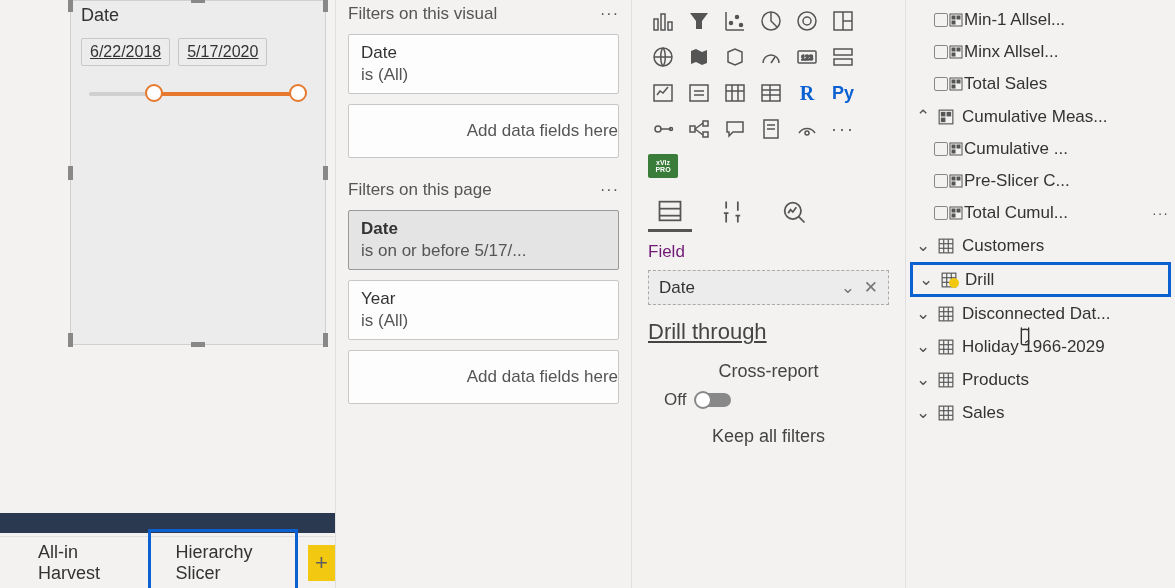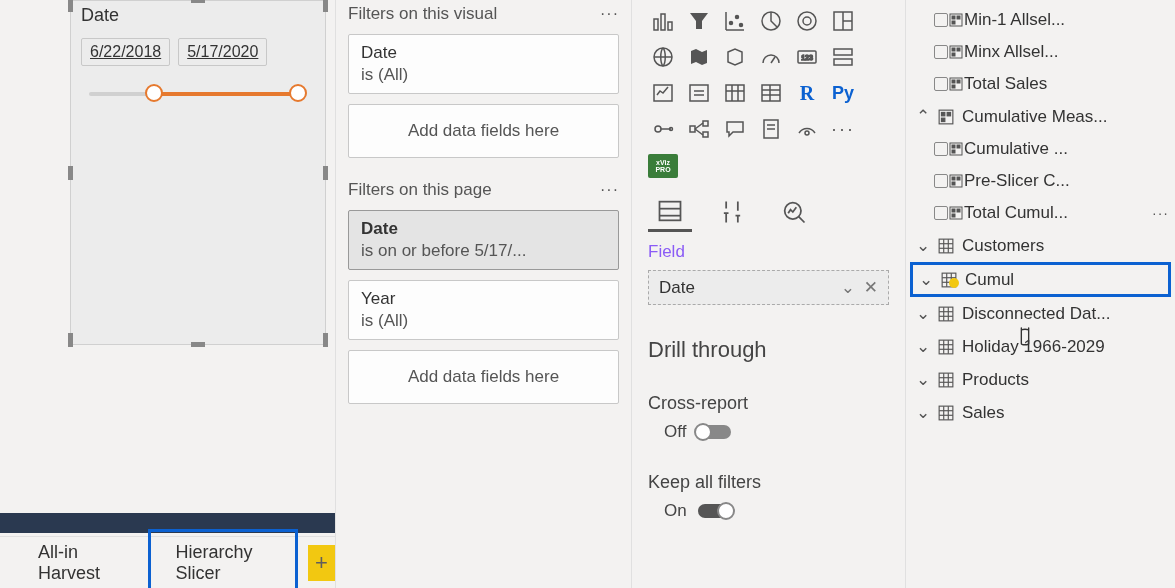--- a/index.html
+++ b/index.html
@@ -35,46 +35,46 @@
 
   
   .filters-pane { width: 296px; height: 100%; background: #f3f2f1; padding: 0 12px; border-left: 1px solid #e0e0e0; }
   .filter-section-hd { display: flex; justify-content: space-between; align-items: center; padding: 4px 0 10px; }
   .filter-section-hd .label { font-size: 17px; color: #555; }
   .more-dots { font-size: 16px; color: #555; letter-spacing: 1px; cursor:pointer; }
   .filter-card { border: 1px solid #c8c8c8; background: #fdfdfd; border-radius: 2px; padding: 8px 12px; margin-bottom: 10px; }
   .filter-card .fname { font-size: 17px; color: #333; }
   .filter-card .fname.bold { font-weight: 600; }
   .filter-card .fval { font-size: 17px; color: #555; margin-top: 2px; }
-  .filter-card.drop { text-align: center; padding: 16px 0; color: #555; font-size: 17px; }
+  .filter-card.drop { text-align: right; padding: 16px 0; color: #555; font-size: 17px; }
   .filter-card.active { background: #e4e4e4; border: 1px solid #999; }
 
   
   .viz-pane { width: 274px; height: 100%; background: #f3f2f1; border-left: 1px solid #e0e0e0; padding: 6px 16px; position: relative; }
   .viz-grid { display: grid; grid-template-columns: repeat(7, 30px); gap: 6px; }
   .viz-icon { width: 30px; height: 30px; display:flex; align-items:center; justify-content:center; color:#555; cursor:pointer; }
   .viz-icon svg { width: 24px; height: 24px; }
   .viz-icon.r { color: #0b61d1; font-weight:700; font-size:20px; font-family: Georgia, serif; }
   .viz-icon.py { color: #0b61d1; font-weight:700; font-size:18px; }
   .viz-more { font-size: 18px; letter-spacing: 2px; color:#555; }
 
   .pro-badge { margin-top: 10px; width: 30px; height: 24px; background: #3a7d3a; color: #fff; font-size: 8px; display:flex; align-items:center; justify-content:center; border-radius:2px; font-weight:600; }
 
   .field-tabs { display: flex; gap: 18px; margin-top: 14px; align-items:center; }
   .field-tab { width: 44px; height: 40px; display:flex; align-items:center; justify-content:center; color:#555; cursor:pointer; }
   .field-tab.active { border-bottom: 3px solid #555; }
   .field-tab svg { width: 28px; height: 28px; }
 
-  .field-label { margin-top: 10px; font-size: 17px; color: #8b5cf6; }
+  .field-label { margin-top: 10px; font-size: 17px; color: #701a75; }
   .field-well { margin-top: 8px; border: 1px dashed #aaa; background: #ececec; padding: 6px 10px; display:flex; align-items:center; justify-content:space-between; font-size: 17px; color:#333; }
   .field-well .chev { color:#777; margin-right:4px; cursor:pointer; }
   .field-well .x { color:#777; cursor:pointer; }
 
-  .drill-title { margin-top: 32px; font-size: 22px; color: #444; }
-  .drill-row { margin-top: 30px; font-size: 18px; color: #444; }
+  .drill-title { margin-top: 14px; font-size: 22px; color: #444; text-decoration: underline; }
+  .drill-row { margin-top: 16px; font-size: 18px; color: #444; text-align: center; }
   .toggle-row { display:flex; align-items:center; gap:11px; margin-top:8px; padding-left:16px; font-size:17px; color:#444; }
   .toggle { width: 34px; height: 14px; background:#888; border-radius:7px; position:relative; cursor:pointer; display:inline-block; }
   .toggle .knob { position:absolute; top:-2px; width:18px; height:18px; background:#fff; border:2px solid #888; border-radius:50%; }
   .toggle.off .knob { left:-3px; }
   .toggle.on .knob { right:-3px; }
   .toggle.on { background:#555; }
 
   
   .fields-pane { width: 270px; height: 100%; background: #f3f2f1; border-left: 1px solid #e0e0e0; padding-top: 4px; overflow:hidden; }
   .field-item { display:flex; align-items:center; gap:0; padding: 6px 17px 6px 28px; font-size: 17px; color:#333; cursor:pointer; position:relative; }
@@ -339,26 +339,20 @@
 
   <div class="drill-title">Drill through</div>
   <div class="drill-row">Cross-report</div>
   <div class="toggle-row">
     <span>Off</span>
     <span class="toggle off">
         <span class="knob"></span>
       </span>
   </div>
   <div class="drill-row">Keep all filters</div>
-  <div class="toggle-row">
-    <span>On</span>
-    <span class="toggle on">
-        <span class="knob"></span>
-      </span>
-  </div>
 </div>
 
 <div class="fields-pane">
   <div class="field-item">
       <span class="chk"></span>
       <span class="ficon">
         <svg viewBox="0 0 14 14" fill="none" stroke="currentColor" stroke-width="1">
           <rect x="1" y="1" width="12" height="12"></rect>
           <rect x="3" y="3" width="3" height="3" fill="currentColor"></rect>
           <rect x="8" y="3" width="3" height="3" fill="currentColor"></rect>
@@ -462,21 +456,21 @@
       <span class="ticon" style="position:relative;">
         <svg viewBox="0 0 14 14" fill="none" stroke="currentColor" stroke-width="1">
           <rect x="1" y="1" width="12" height="12"></rect>
           <line x1="1" y1="5" x2="13" y2="5"></line>
           <line x1="1" y1="9" x2="13" y2="9"></line>
           <line x1="5" y1="1" x2="5" y2="13"></line>
           <line x1="9" y1="1" x2="9" y2="13"></line>
         </svg>
         <span class="check-badge"></span>
       </span>
-      <span class="lbl">Cumul</span>
+      <span class="lbl">Drill</span>
     </div>
 
   <div class="table-item">
       <span class="caret">⌄</span>
       <span class="ticon">
         <svg viewBox="0 0 14 14" fill="none" stroke="currentColor" stroke-width="1">
           <rect x="1" y="1" width="12" height="12"></rect>
           <line x1="1" y1="5" x2="13" y2="5"></line>
           <line x1="1" y1="9" x2="13" y2="9"></line>
           <line x1="5" y1="1" x2="5" y2="13"></line>

